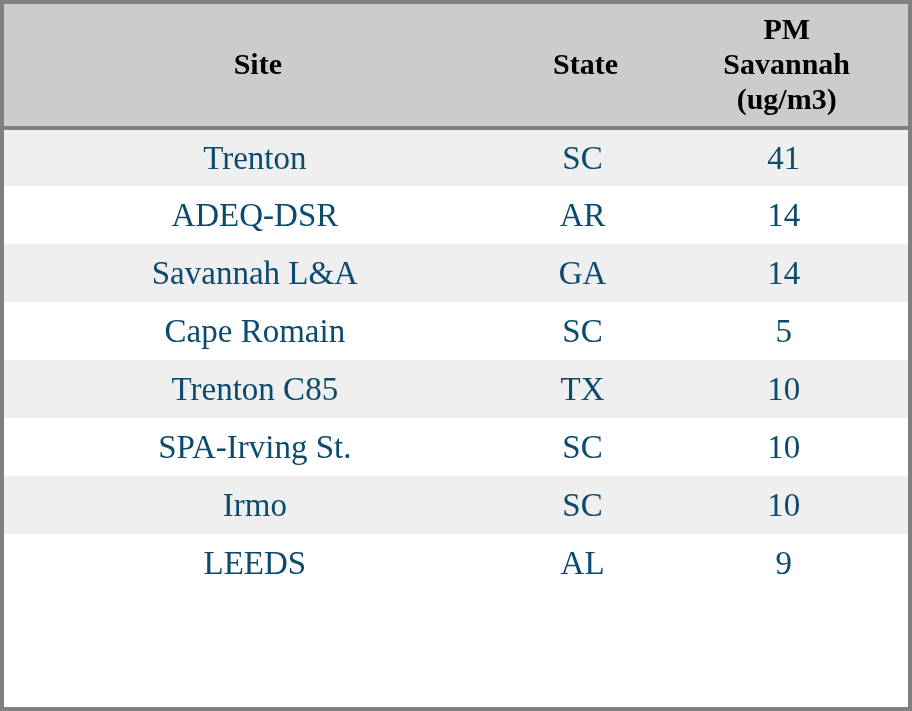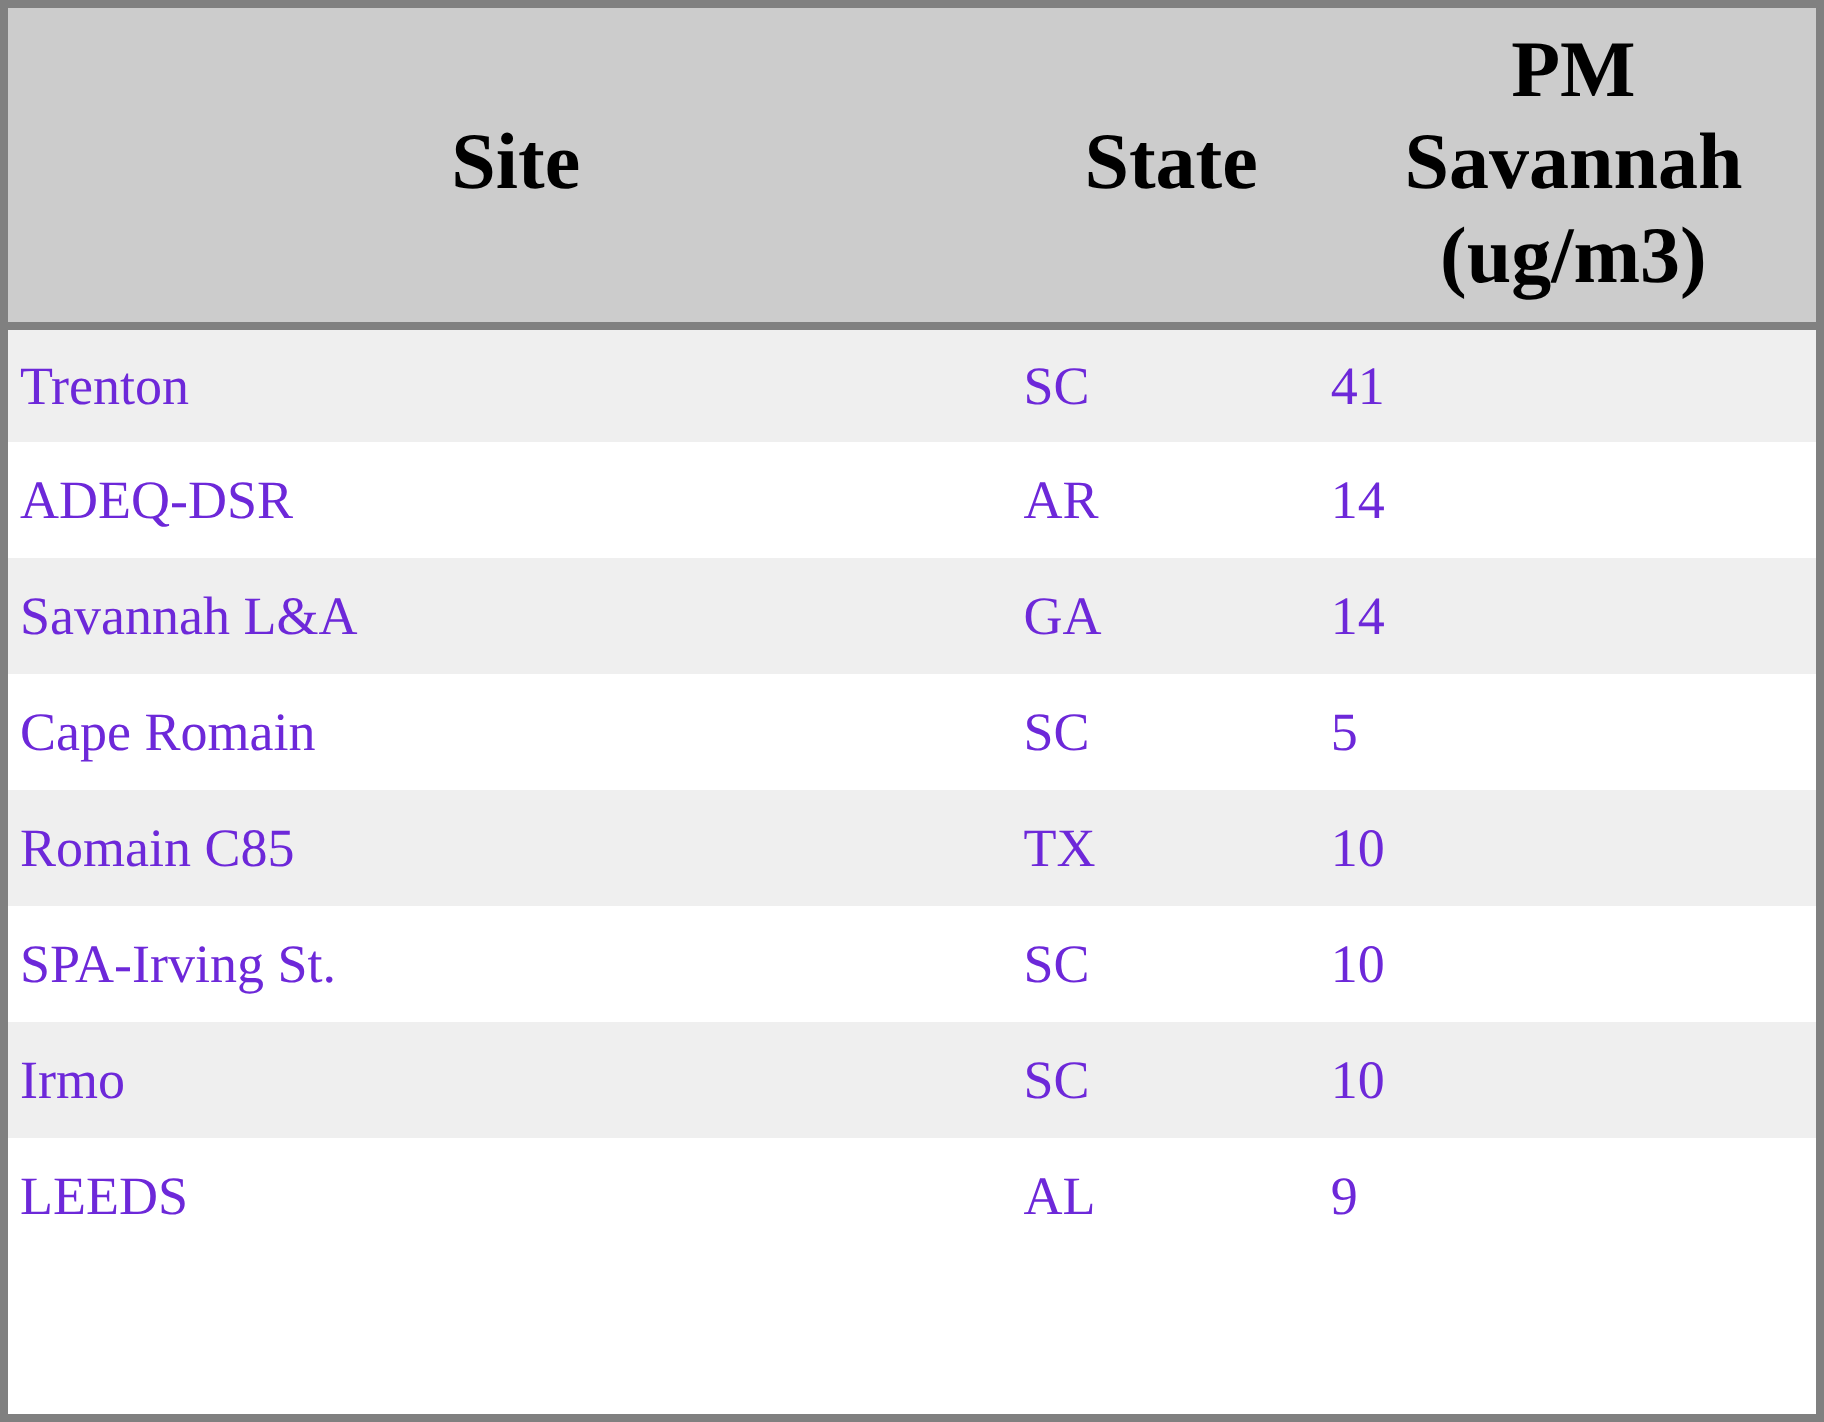--- a/index.html
+++ b/index.html
@@ -26,33 +26,33 @@
     table-layout: fixed;
   }
   col.col-site  { width: 55.5%; }
   col.col-state { width: 17.0%; }
   col.col-pm    { width: 27.5%; }
 
   thead th {
     background: #cccccc;
     color: #000000;
     font-weight: bold;
-    font-size: 40px;
+    font-size: 30px;
     line-height: 1.16;
     text-align: center;
     vertical-align: middle;
     padding: 8px 0 10px 6px;
     border-bottom: 4px solid #808080;
     height: 114px;
     box-sizing: border-box;
   }
   tbody td {
-    font-size: 27px;
-    color: #6d28d9;
-    text-align: left;
+    font-size: 33px;
+    color: #0c4a6e;
+    text-align: center;
     vertical-align: middle;
     height: 58px;
     padding: 0 6px;
     box-sizing: border-box;
     border: none;
   }
   tbody tr.odd td  { background: #efefef; }
   tbody tr.even td { background: #ffffff; }
 </style>
 </head>
@@ -91,21 +91,21 @@
         <td>Savannah L&amp;A</td>
         <td>GA</td>
         <td>14</td>
       </tr>
       <tr class="even">
         <td>Cape Romain</td>
         <td>SC</td>
         <td>5</td>
       </tr>
       <tr class="odd">
-        <td>Romain C85</td>
+        <td>Trenton C85</td>
         <td>TX</td>
         <td>10</td>
       </tr>
       <tr class="even">
         <td>SPA-Irving St.</td>
         <td>SC</td>
         <td>10</td>
       </tr>
       <tr class="odd">
         <td>Irmo</td>

